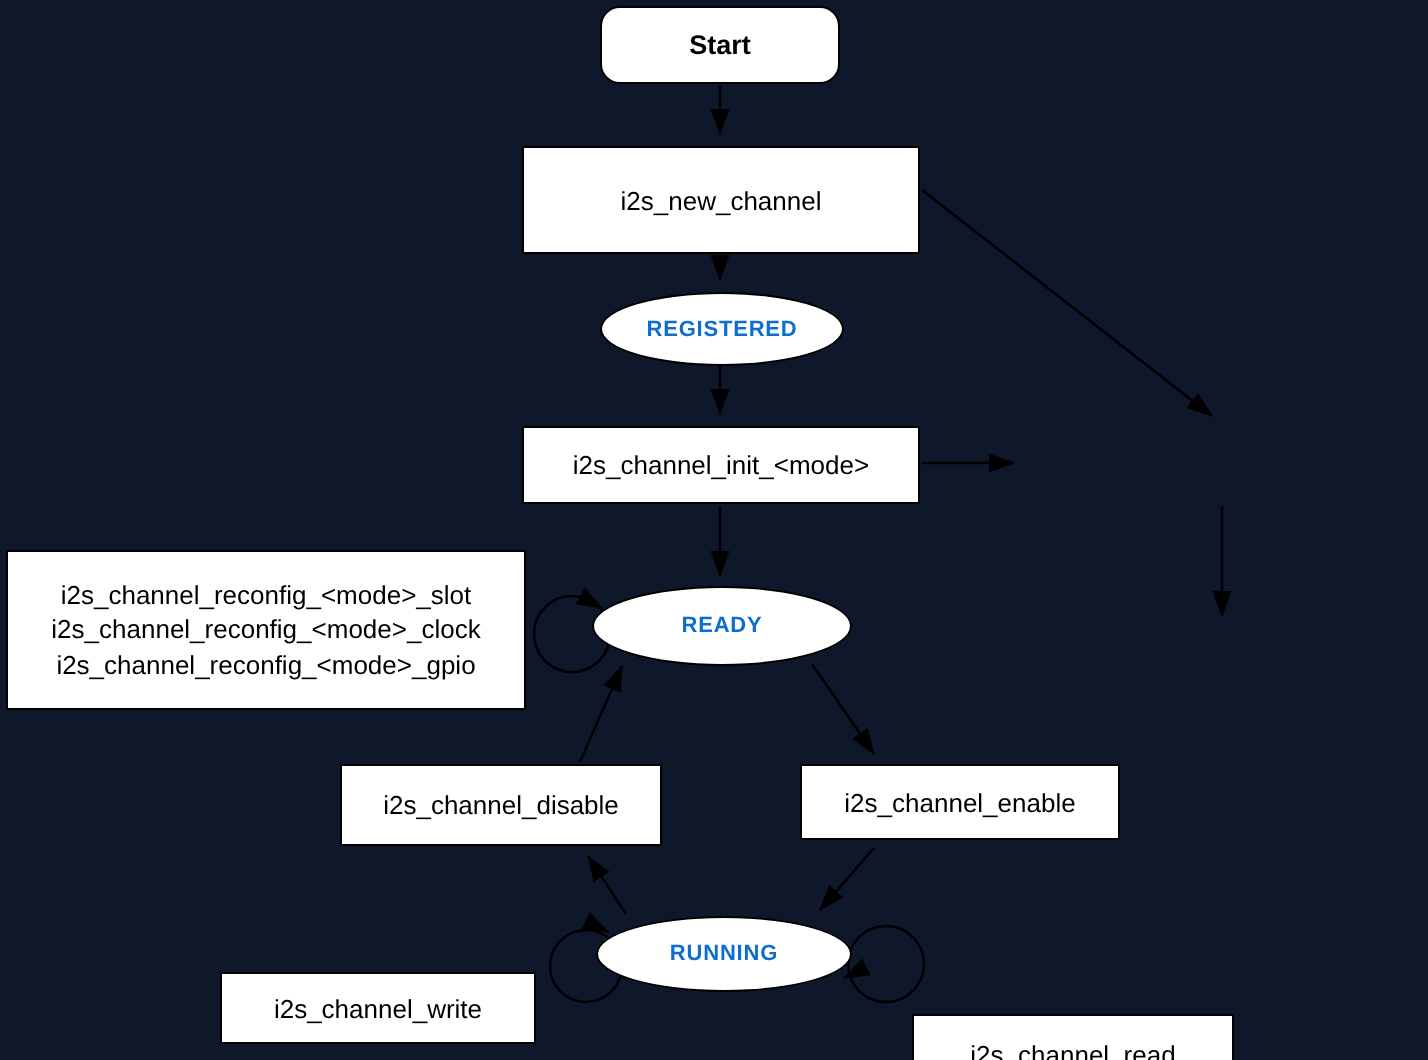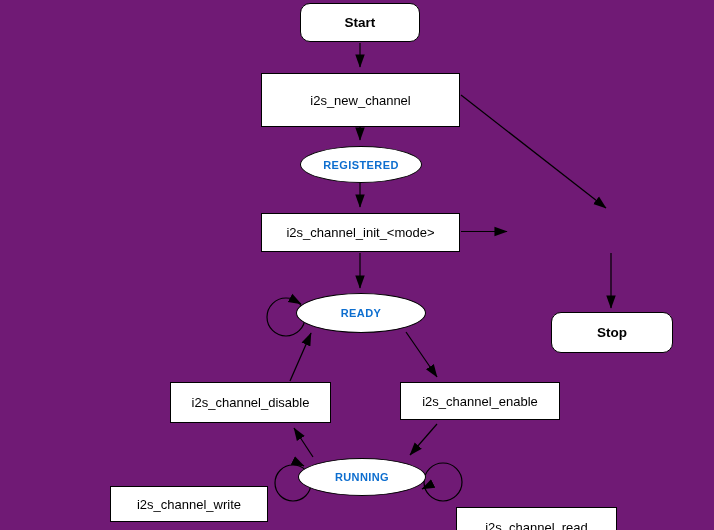--- a/index.html
+++ b/index.html
@@ -1,17 +1,17 @@
 <!DOCTYPE html>
 <html><head>
 <meta charset="utf-8">
 <style>
   html,body{margin:0;padding:0;background:#fff;}
   #canvas{
-    position:relative;width:714px;height:530px;background:#701a75;overflow:hidden;
+    position:relative;width:714px;height:530px;background:#0f172a;overflow:hidden;
     font-family:"Liberation Sans","DejaVu Sans",sans-serif;
   }
   svg.layer{position:absolute;left:0;top:0;z-index:0;}
   svg.overlay{position:absolute;left:0;top:0;z-index:2;pointer-events:none;}
   .node{
     position:absolute;z-index:1;box-sizing:border-box;
     display:flex;align-items:center;justify-content:center;text-align:center;
     background:#fff;border:1.2px solid #000;color:#000;font-size:13px;
   }
   .rounded{border-radius:10px;font-weight:bold;font-size:13.5px;}
@@ -49,22 +49,26 @@
 
   <div class="node rounded" style="left:300px;top:3px;width:120px;height:39px;">Start</div>
 
   <div class="node" style="left:261px;top:73px;width:199px;height:54px;">i2s_new_channel</div>
 
   <div class="node ellipse" style="left:300px;top:146px;width:122px;height:37px;color:#0D6ECF;">REGISTERED</div>
 
   <div class="node" style="left:261px;top:213px;width:199px;height:39px;">i2s_channel_init_&lt;mode&gt;</div>
 
 
-  <div class="node rounded" style="left:551px;top:312px;width:122px;height:41px;">Stop</div>
 
+  <div class="node multiline" style="left:3px;top:275px;width:260px;height:80px;">
+    <span>i2s_channel_reconfig_&lt;mode&gt;_slot</span>
+    <span>i2s_channel_reconfig_&lt;mode&gt;_clock</span>
+    <span>i2s_channel_reconfig_&lt;mode&gt;_gpio</span>
+  </div>
 
   <div class="node ellipse" style="left:296px;top:293px;width:130px;height:40px;color:#0D6ECF;text-align:center;">READY</div>
 
   <div class="node" style="left:170px;top:382px;width:161px;height:41px;">i2s_channel_disable</div>
 
   <div class="node" style="left:400px;top:382px;width:160px;height:38px;">i2s_channel_enable</div>
 
   <div class="node ellipse" style="left:298px;top:458px;width:128px;height:38px;color:#0D6ECF;">RUNNING</div>
 
   <div class="node" style="left:110px;top:486px;width:158px;height:36px;">i2s_channel_write</div>

